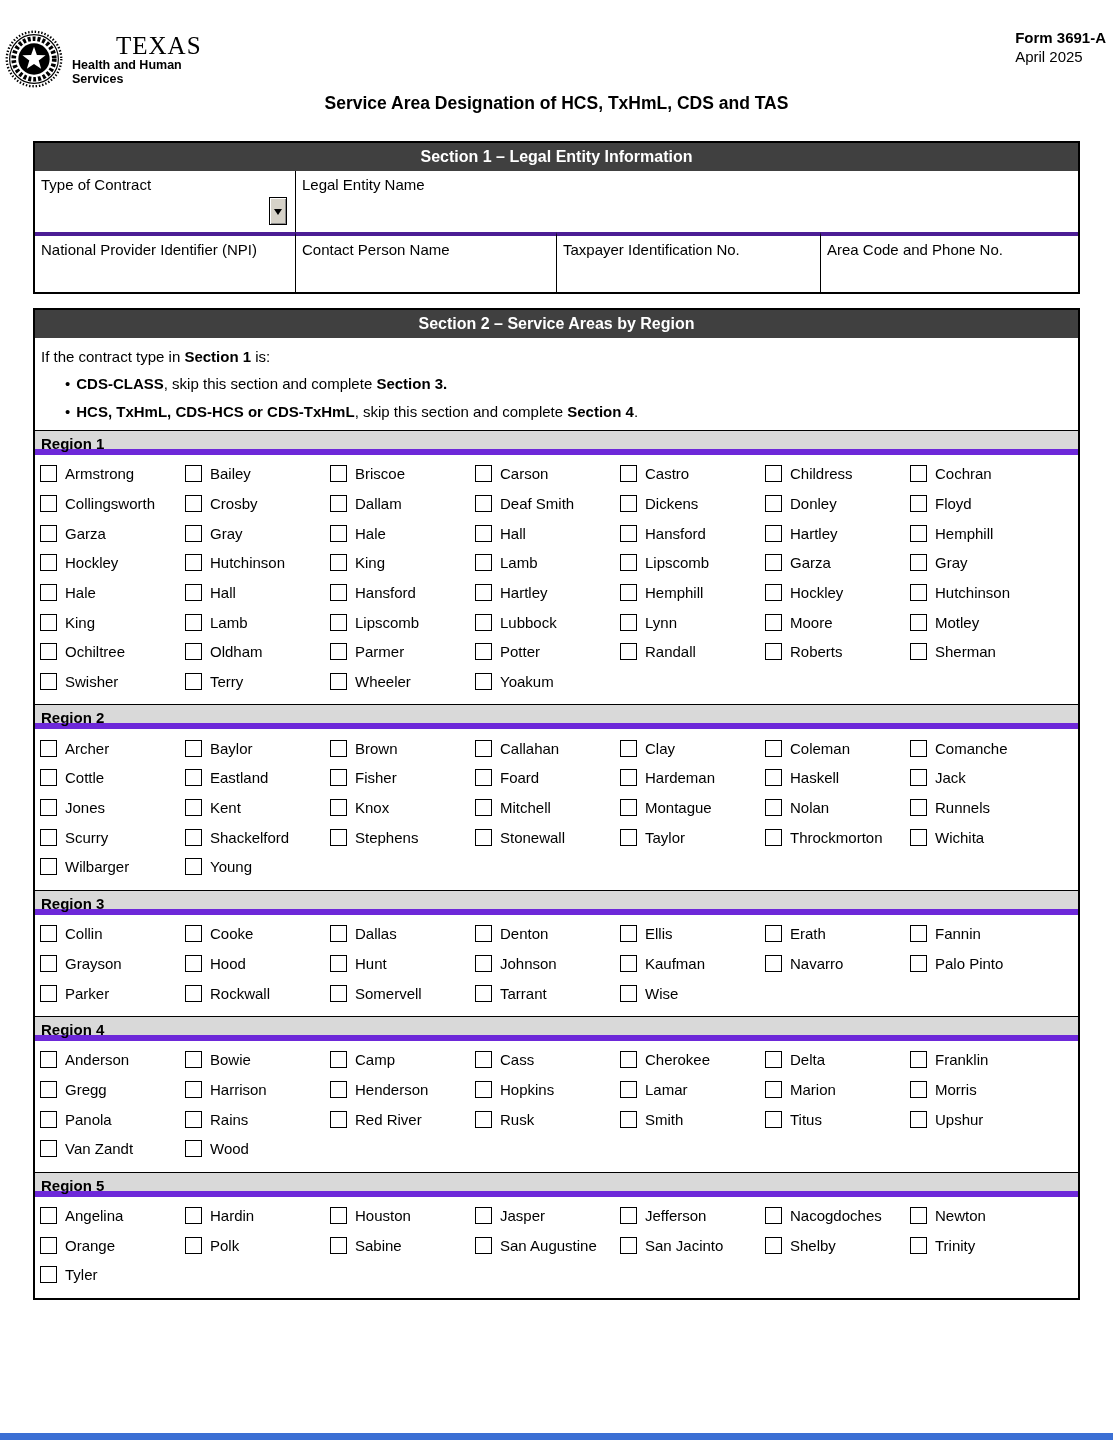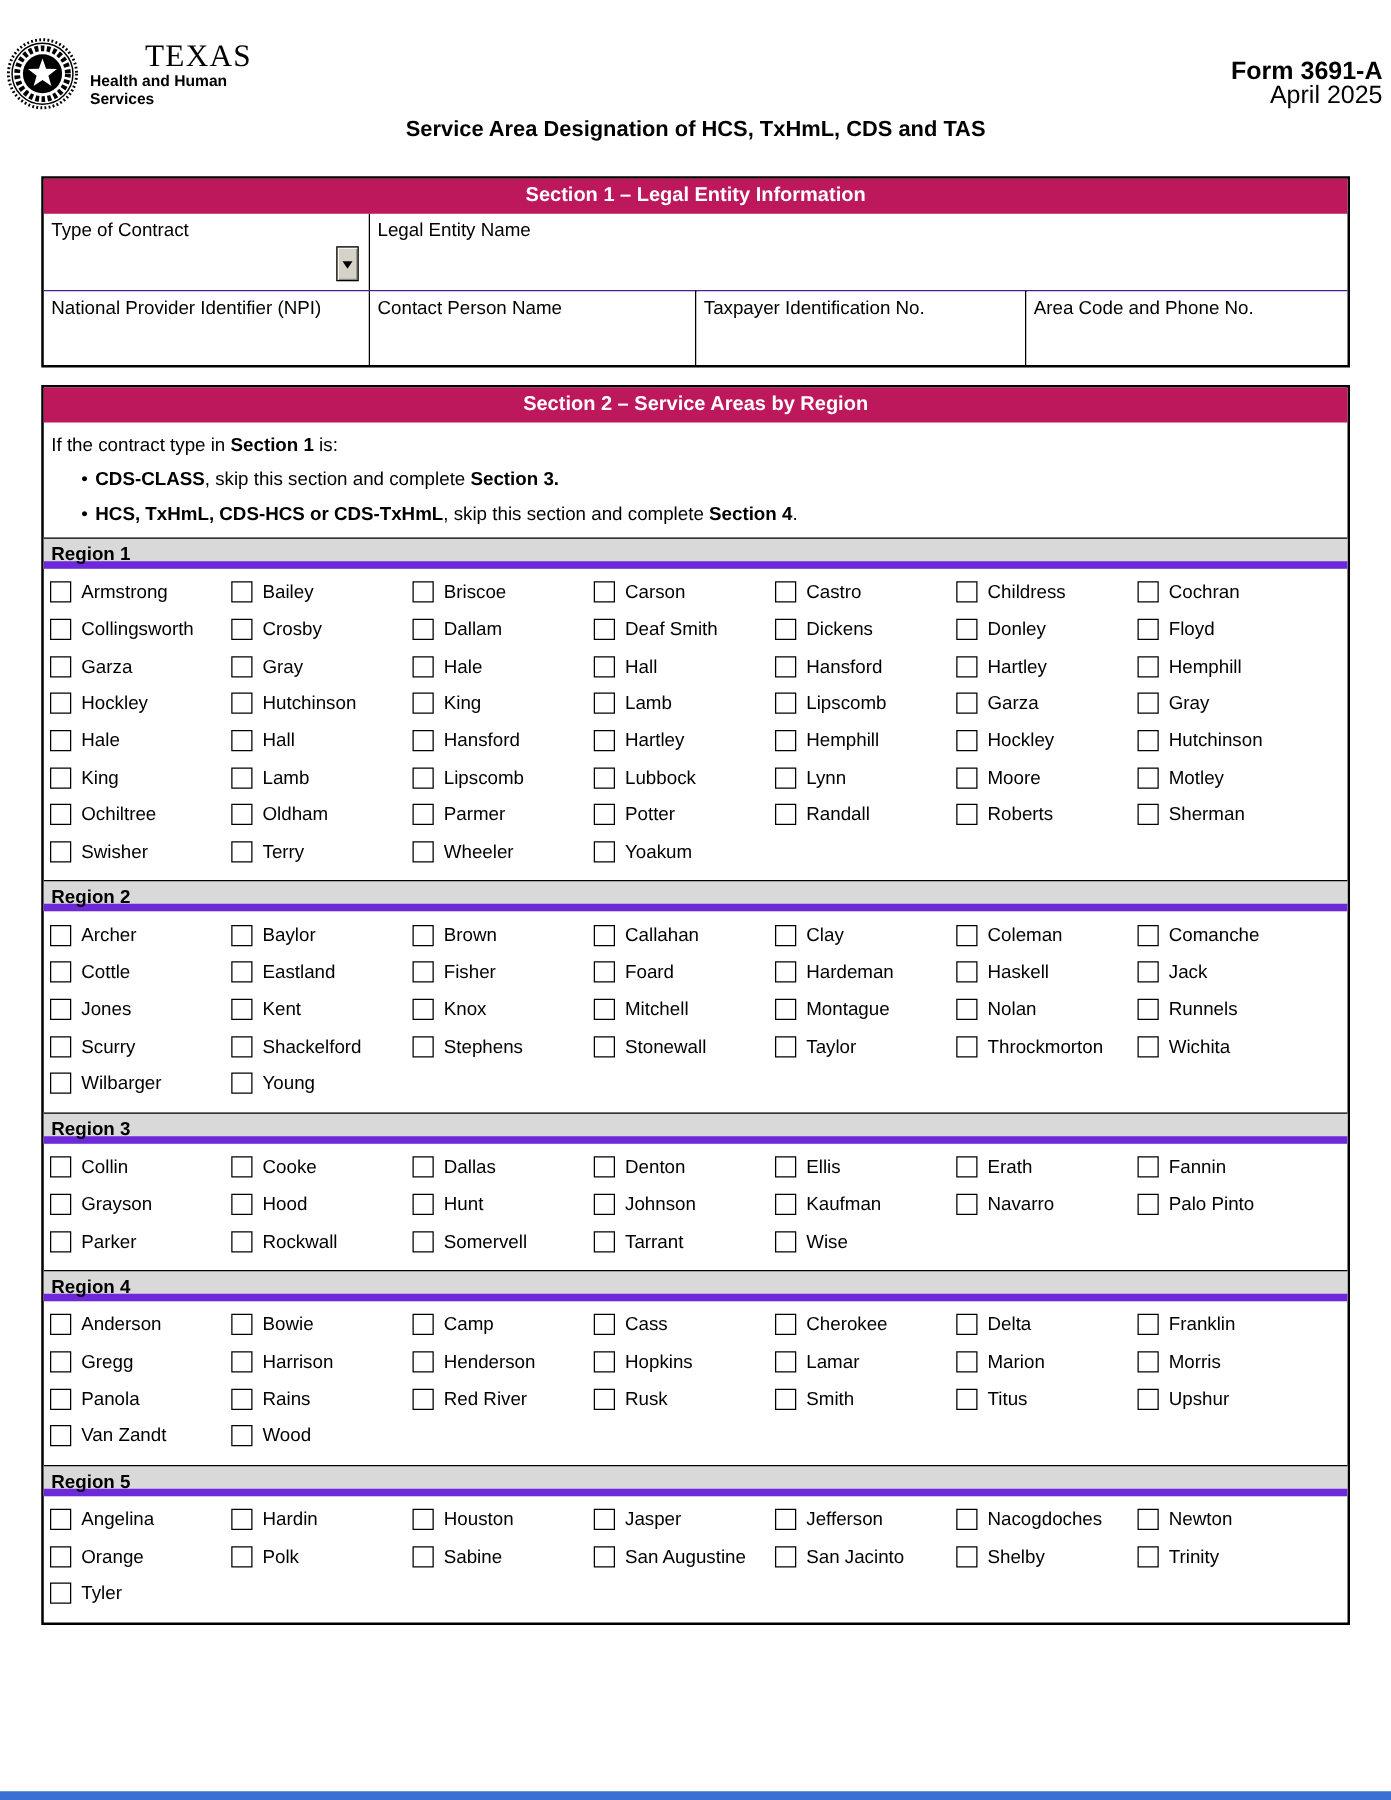--- a/index.html
+++ b/index.html
@@ -14,37 +14,37 @@
   }
   .content { margin: 0 33px; }
 
   
   .header { position: relative; height: 141px; }
   .logo { position: absolute; left: 5px; top: 30px; display: flex; align-items: flex-start; }
   .logo svg { display: block; }
   .logo-text { margin-left: 9px; margin-top: 4px; }
   .logo-texas { font-family: "Liberation Serif", serif; font-size: 25px; line-height: 24px; letter-spacing: 1px; margin-left: 44px; }
   .logo-hhs { font-size: 12.5px; font-weight: bold; line-height: 14px; }
-  .form-meta { position: absolute; right: 7px; top: 48px; text-align: right; font-size: 20px; line-height: 19px; }
+  .form-meta { position: absolute; right: 7px; top: 28px; font-size: 15px; line-height: 19px; }
   .form-number { font-weight: bold; }
   .title { position: absolute; left: 0; right: 0; top: 93px; text-align: center; font-size: 17.5px; font-weight: bold; }
 
   
   .section { border: 2px solid #000; }
   .section-bar {
-    background: #be185d; color: #fff; font-weight: bold; font-size: 16px;
+    background: #404040; color: #fff; font-weight: bold; font-size: 16px;
     text-align: center; height: 28px; line-height: 28px;
   }
 
   
   .s1-row1 { display: grid; grid-template-columns: 260px 1fr; height: 61px; }
   .s1-row2 { display: grid; grid-template-columns: 260px 261px 264px 1fr; height: 60px; }
   .cell { padding: 5px 6px; font-size: 15px; border-left: 1px solid #000; position: relative; }
   .cell:first-child { border-left: none; }
-  .s1-row2 .cell { border-top: 1px solid #4c1d95; }
+  .s1-row2 .cell { border-top: 4px solid #4c1d95; }
   .combo-btn {
     position: absolute; right: 8px; bottom: 7px;
     width: 18px; height: 28px;
     background: #d6d2c8;
     border: 1px solid #000;
     box-shadow: inset 1px 1px 0 #ffffff, inset -1px -1px 0 #8a8a8a;
     display: flex; align-items: center; justify-content: center;
     cursor: default;
   }
   .combo-btn::after { content: ""; width: 0; height: 0; border: 4px solid transparent; border-top: 6px solid #000; margin-top: 5px; }

